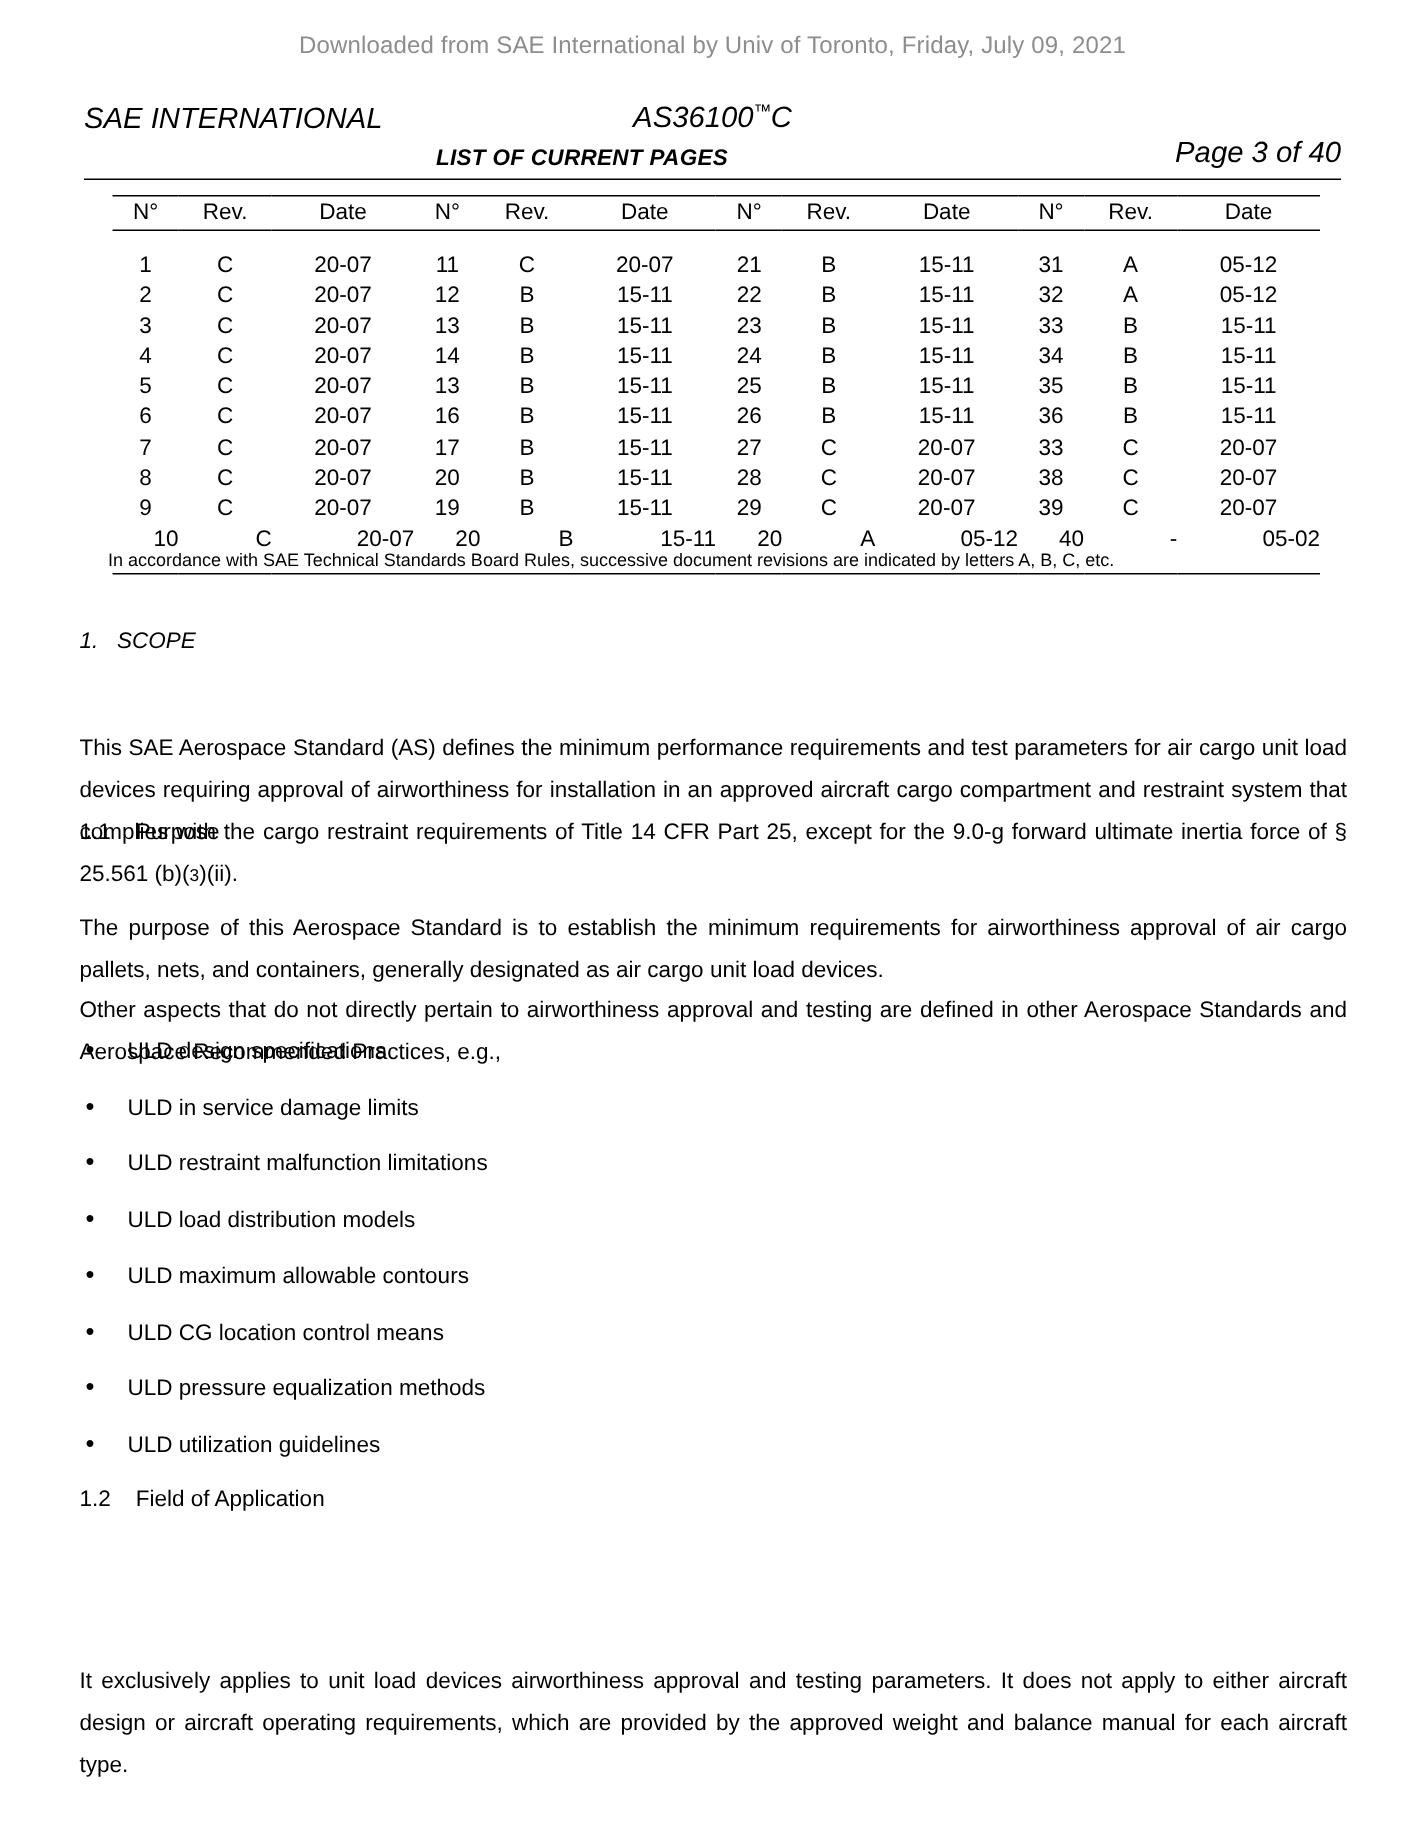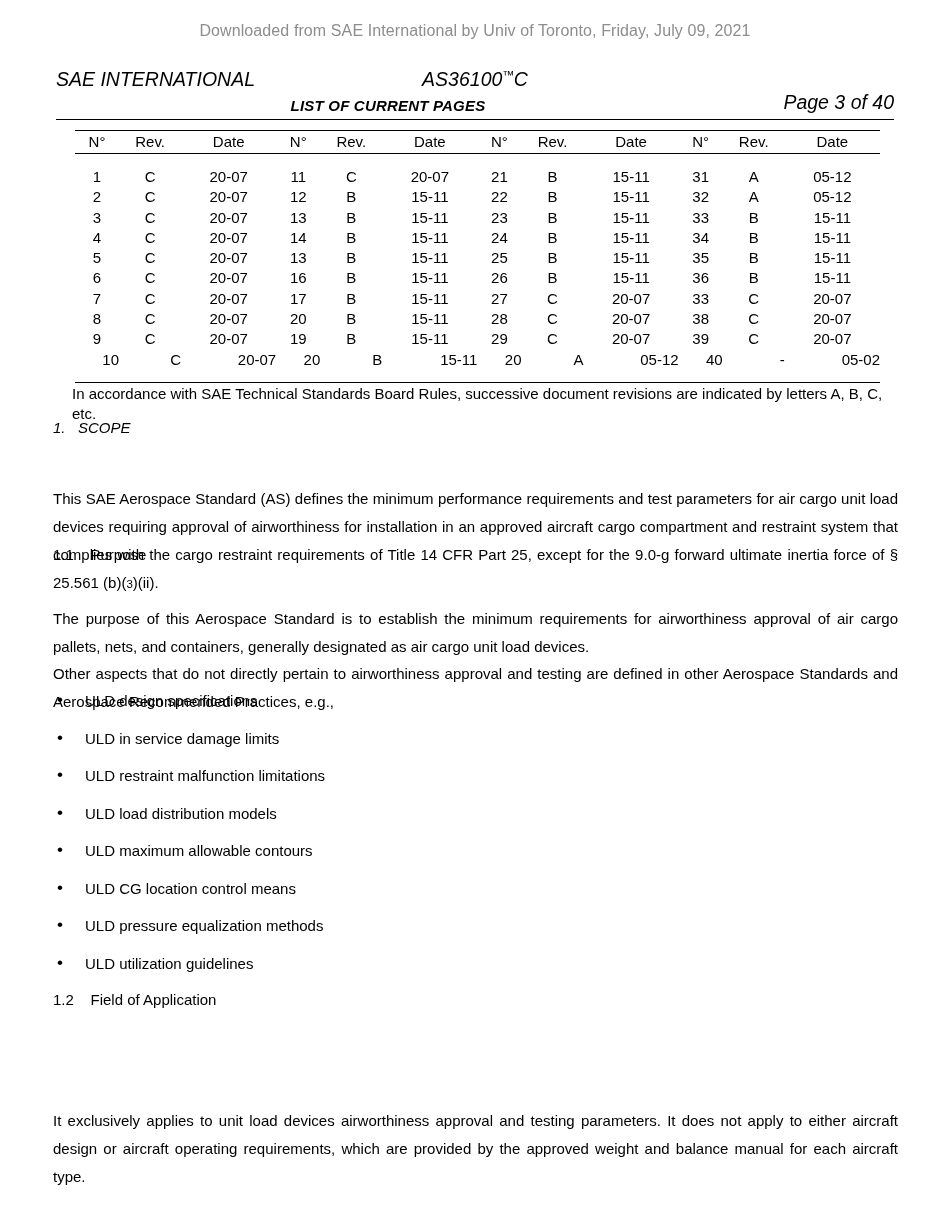--- a/index.html
+++ b/index.html
@@ -112,23 +112,22 @@
   
   col.c-num  { width: 44px; }
   col.c-rev  { width: 62px; }
   col.c-date { width: 95px; }
 
   .lcp-note {
     position: absolute;
     top: 364px;
     left: 72px;
     width: 812px;
-    font-size: 15px;
+    font-size: 12px;
     line-height: 19.5px;
-    margin-top: 20px;
   }
 
   
   .body-block {
     position: absolute;
     left: 53px;
     width: 845px;
   }
   .sec-heading {
     font-size: 15px;

